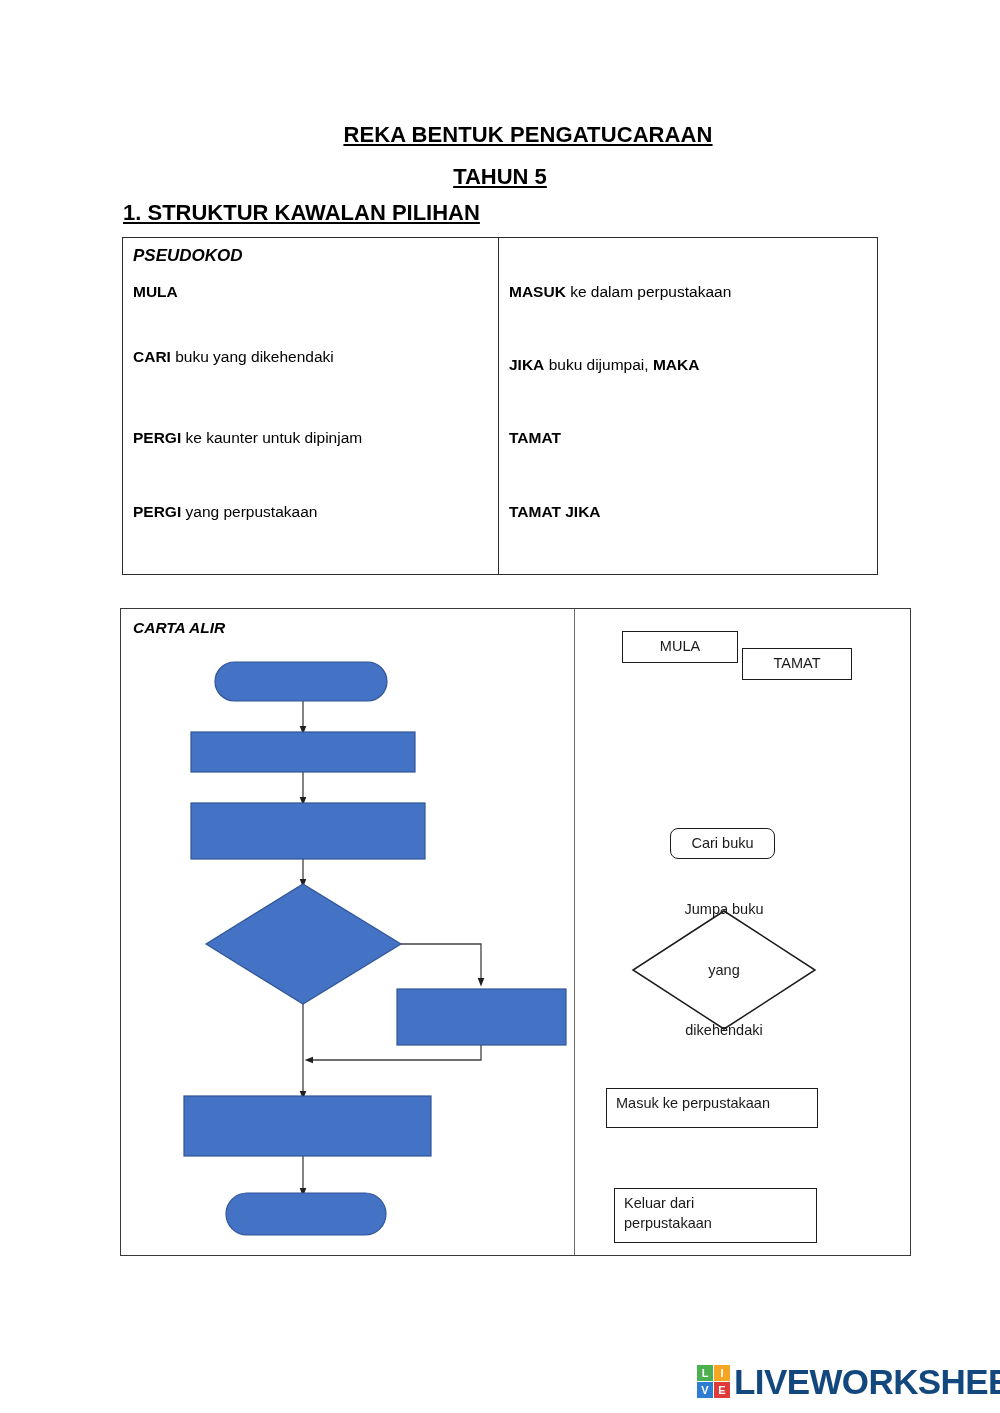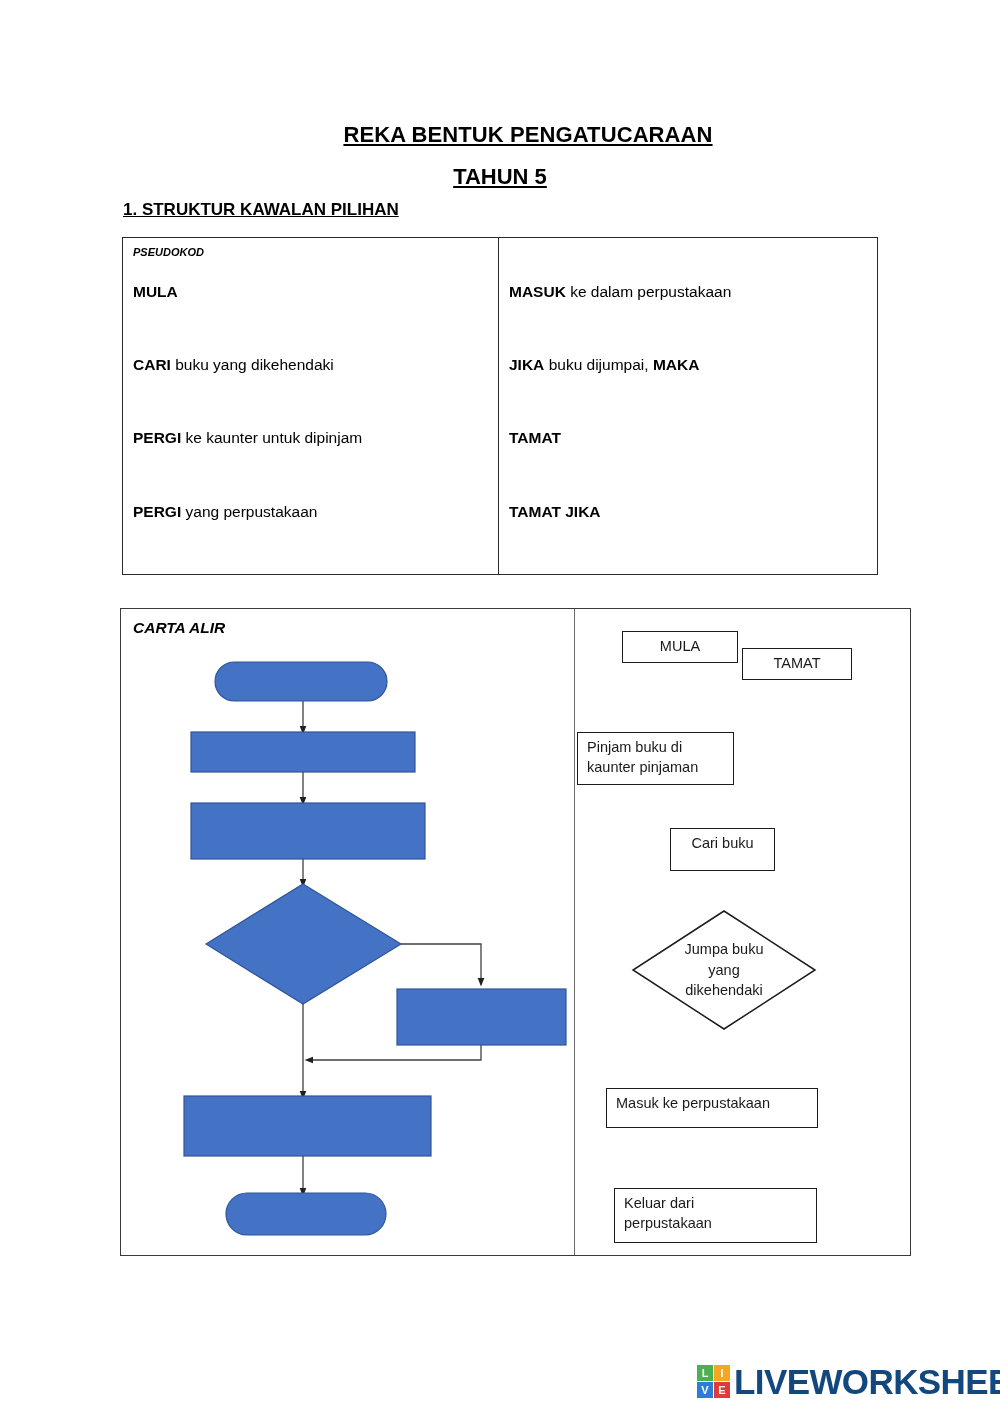--- a/index.html
+++ b/index.html
@@ -39,21 +39,21 @@
     text-align: center;
     font-size: 22px;
     font-weight: bold;
   }
   .page-subtitle span { text-decoration: underline; }
 
   .section-heading {
     position: absolute;
     left: 123px;
     top: 200px;
-    font-size: 17px;
+    font-size: 22px;
     font-weight: bold;
   }
   .section-heading span { text-decoration: underline; }
 
   
   .pseudocode-table {
     position: absolute;
     left: 122px;
     top: 237px;
     width: 756px;
@@ -72,36 +72,36 @@
     border-right: 1.4px solid #2b2b2b;
   }
   .pseudo-col.right {
     width: 378px;
     text-decoration: underline;
   }
   .pseudo-head {
     position: absolute;
     left: 10px;
     top: 8px;
-    font-size: 11px;
+    font-size: 17px;
     font-weight: bold;
     font-style: italic;
   }
   .pseudo-line {
     position: absolute;
     left: 10px;
     font-size: 15.5px;
     line-height: 1.2;
     white-space: nowrap;
   }
   .pseudo-line b { font-weight: bold; }
   .pseudo-line .rest { font-weight: normal; }
 
   .lrow0 { top: 45px; }
-  .lrow1 { top: 118px; }
+  .lrow1 { top: 110px; }
   .lrow2 { top: 191px; }
   .lrow3 { top: 265px; }
 
   .rrow0 { top: 45px; }
   .rrow1 { top: 118px; }
   .rrow2 { top: 191px; }
   .rrow3 { top: 265px; }
 
   
   .flow-container {
@@ -170,20 +170,21 @@
     width: 186px;
     height: 122px;
     display: flex;
     flex-direction: column;
     align-items: center;
     justify-content: center;
     font-size: 14.5px;
     line-height: 1.42;
     text-align: center;
     color: #1a1a1a;
+    gap: 40px;
   }
 
   
   .lw-logo {
     position: absolute;
     left: 697px;
     top: 1364px;
     display: flex;
     align-items: center;
   }
@@ -306,24 +307,22 @@
 
     <rect x="63" y="487" width="247" height="60" fill="#4472C4" stroke="#2F5597" stroke-width="1.2"></rect>
 
     <rect x="105" y="584" width="160" height="42" rx="21" ry="21" fill="#4472C4" stroke="#2F5597" stroke-width="1.2"></rect>
   </svg>
 
   <div class="label-box center" style="left:501px; top:22px; width:116px; height:32px;">MULA</div>
 
   <div class="label-box center" style="left:621px; top:39px; width:110px; height:32px;">TAMAT</div>
 
-  <div class="label-box" style="left:456px; top:123px; width:157px; height:53px;">Pinjam buku di
-kaunter pinjaman</div>
-
-  <div class="label-box center" style="left:549px; top:219px; width:105px; height:43px;">Cari buku</div>
+
+  <div class="label-box center" style="left:549px; top:219px; width:105px; height:31px;border-radius:8px;">Cari buku</div>
 
   <div class="label-diamond" style="left:510px; top:300px;">
     <svg class="dshape" width="186" height="122" viewBox="0 0 186 122">
       <polygon points="93,2 184,61 93,120 2,61" fill="#ffffff" stroke="#1c1c1c" stroke-width="1.5"></polygon>
     </svg>
     <div class="dtext">
       <span>Jumpa buku</span>
       <span>yang</span>
       <span>dikehendaki</span>
     </div>

